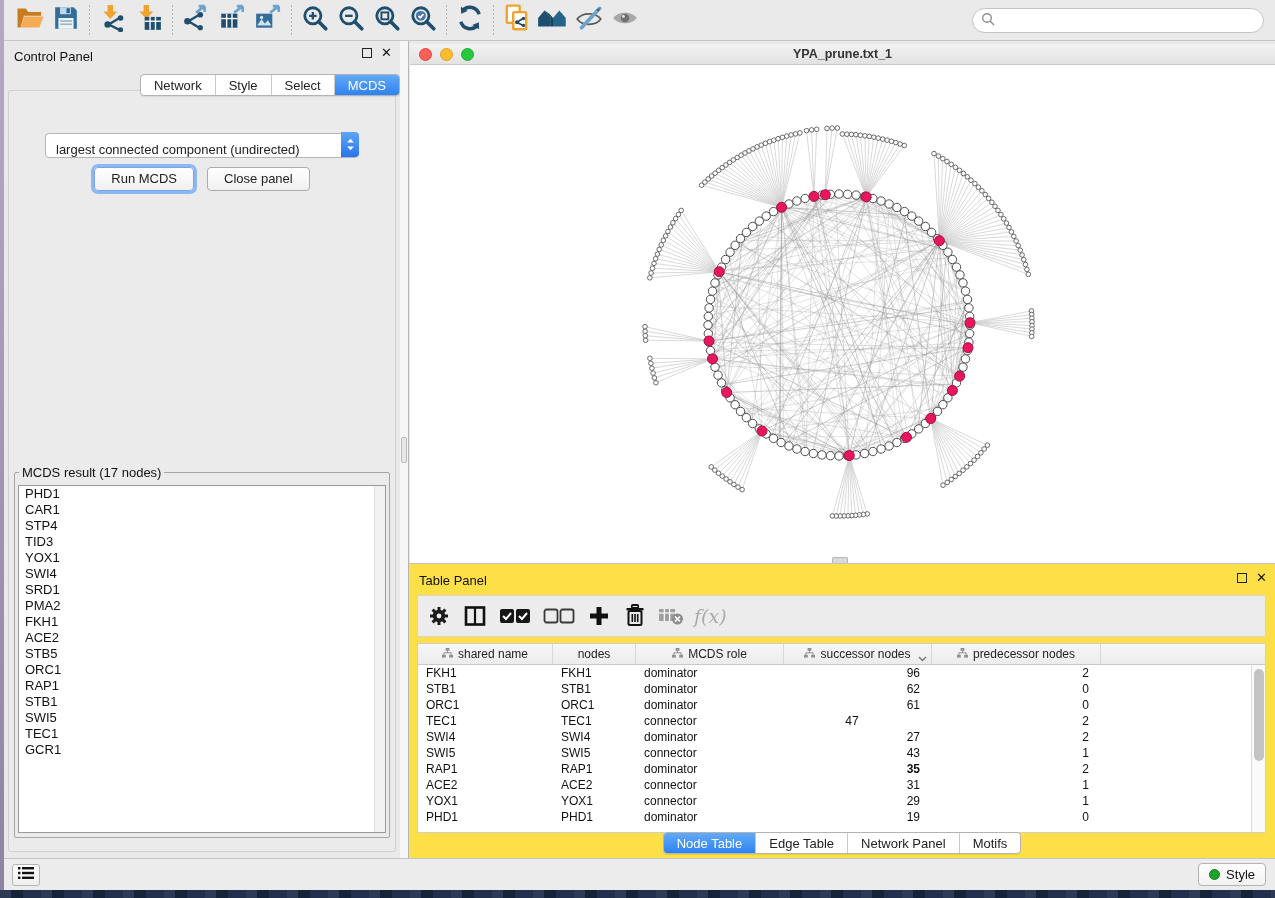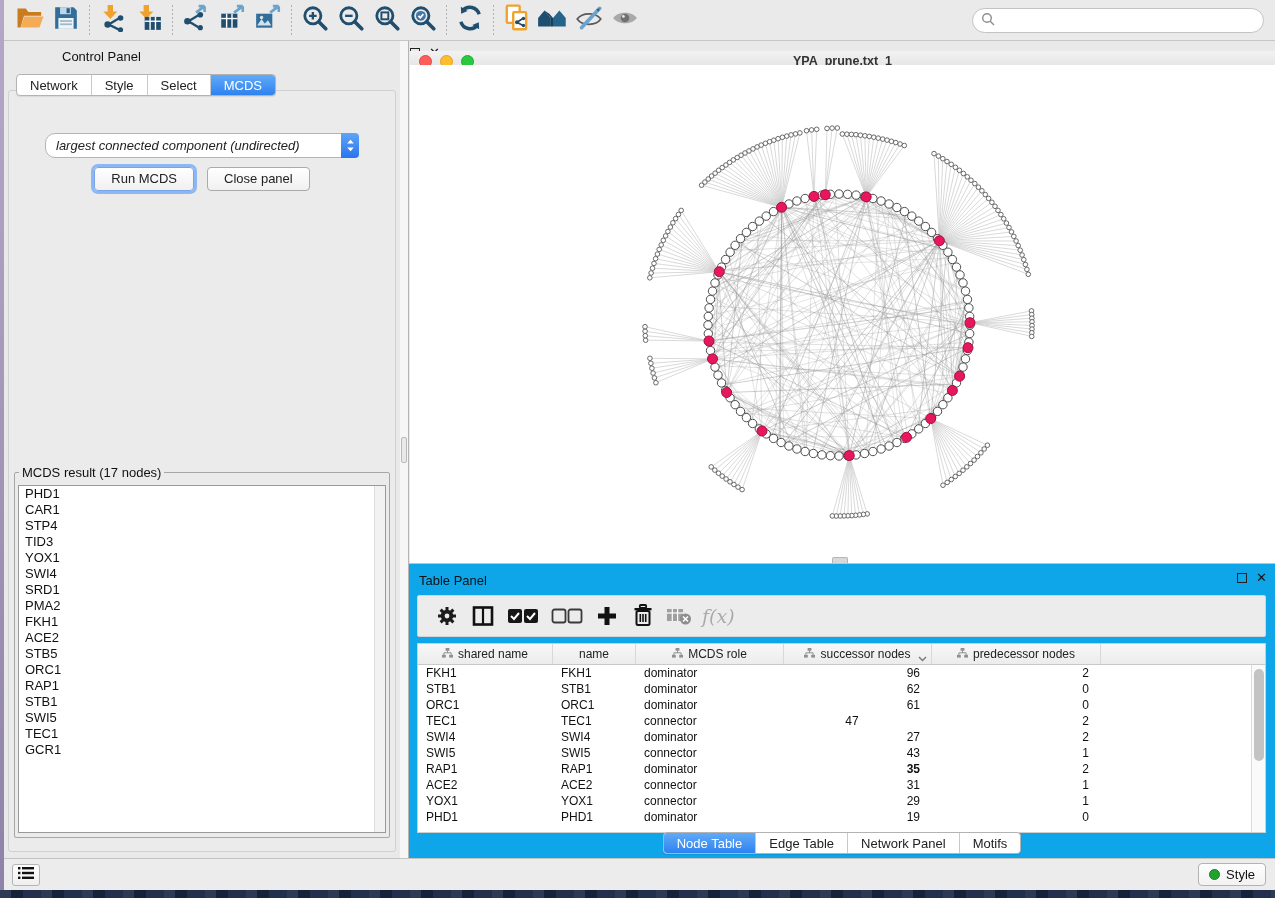--- a/index.html
+++ b/index.html
@@ -15,65 +15,65 @@
 
   
   .toolbar { position:absolute; left:4px; top:0; width:1271px; height:41px; background:#eaeaea; border-bottom:1px solid #c6c6c6; display:flex; align-items:center; padding-left:8px; }
   .tb-btn { width:36px; height:34px; display:flex; align-items:center; justify-content:center; flex:0 0 auto; }
   .tb-sep { width:1px; height:30px; flex:0 0 auto; margin:0 5px; background-image:repeating-linear-gradient(180deg,#b2b2b2 0 2px,transparent 2px 4px); }
   .searchbox { position:absolute; right:11px; top:8px; width:292px; height:25px; border:1px solid #c3c3c3; border-radius:13px; background:#fff; display:flex; align-items:center; padding:0 8px; }
   .searchbox input { border:none; outline:none; background:transparent; flex:1; font-size:13px; margin-left:5px; font-family:inherit; }
 
   
   .control-panel { position:absolute; left:4px; top:41px; width:396px; height:817px; background:#e9e9e9; }
-  .cp-header { position:absolute; left:0; top:0; width:100%; height:28px;margin-left:48px; }
+  .cp-header { position:absolute; left:0; top:0; width:100%; height:28px; }
   .panel-title { font-size:13px; position:absolute; left:10px; top:8px; color:#111; }
   .panel-ctrls { position:absolute; right:8px; top:7px; display:flex; gap:9px; align-items:center; }
   .float-box { width:10px; height:10px; border:1.6px solid #222; }
   .close-x { font-size:13px; font-weight:700; color:#111; line-height:10px; }
   .cp-pane { position:absolute; left:4px; top:49px; width:388px; height:762px; background:#ebebeb; border:1px solid #d0d0d0; border-radius:3px; }
   .seg { display:inline-flex; background:#fff; border:1px solid #b3b3b3; border-radius:4px; overflow:hidden; height:22px; box-shadow:0 1px 1px rgba(0,0,0,.08); }
   .seg .seg-btn { padding:0 13px; font-size:13px; line-height:21px; color:#222; border-left:1px solid #c9c9c9; white-space:nowrap; }
   .seg .seg-btn:first-child { border-left:none; }
   .seg .seg-btn.active { background:linear-gradient(180deg,#62aaf8,#2e82f1); color:#fff; }
-  .cp-tabs-row { position:absolute; left:12px; top:33px; width:100%; display:flex; justify-content:flex-start; z-index:5; }
+  .cp-tabs-row { position:absolute; left:0; top:33px; width:100%; display:flex; justify-content:flex-end; z-index:5; }
   .opt-label { position:absolute; left:0; top:72px; width:100%; text-align:center; font-size:13px; color:#222; }
-  .mcds-select { position:absolute; left:41px; top:92px; width:314px; height:25px; background:#fff; border:1px solid #b5b5b5; border-radius:10px; display:flex; align-items:center;font-style:italic; }
+  .mcds-select { position:absolute; left:41px; top:92px; width:314px; height:25px; background:#fff; border:1px solid #b5b5b5; border-radius:4px; display:flex; align-items:flex-end; }
   .mcds-select .sel-text { flex:1; font-size:13px; padding-left:10px; color:#222; white-space:nowrap; overflow:hidden; }
   .sel-stepper { width:18px; height:25px; margin-right:-1px; border-radius:0 4px 4px 0; background:linear-gradient(180deg,#5ea5f7,#2a74ee); display:flex; align-items:center; justify-content:center; }
   .btn-row { position:absolute; left:0; top:126px; width:100%; display:flex; justify-content:center; gap:13px; }
   .mac-btn { height:24px; padding:0 16px; background:linear-gradient(180deg,#ffffff,#f0f0f0); border:1px solid #ababab; border-radius:4px; font-size:13px; color:#222; line-height:22px; }
   .mac-btn.focus-ring { box-shadow:0 0 0 3px rgba(110,165,245,.75); border-color:#7aa4e8; }
   .mcds-fieldset { position:absolute; left:10px; top:424px; width:376px; height:373px; border:1px solid #a6a6a6; border-radius:2px; }
   .mcds-fieldset legend { font-size:13px; color:#111; margin-left:4px; padding:0 3px; }
   .mcds-list { position:absolute; left:3px; top:5px; right:3px; bottom:4px; background:#fff; border:1px solid #999; overflow:hidden; }
   .mcds-scroll { position:absolute; right:0; top:0; bottom:0; width:11px; background:#f2f2f2; border-left:1px solid #ddd; }
   .mcds-item { font-size:13px; line-height:16px; padding-left:6px; color:#111; }
 
   
   .v-splitter { position:absolute; left:400px; top:41px; width:9px; height:817px; background:#f6f6f6; border-right:1px solid #b5b5b5; z-index:6; }
   .v-handle { position:absolute; left:1px; top:396px; width:6px; height:26px; background:#e8e8e8; border:1px solid #b9b9b9; border-radius:2px; }
 
   
   .net-window { position:absolute; left:409px; top:41px; width:866px; height:522px; }
-  .net-titlebar { position:absolute; left:1px; top:10px; width:865px; height:21px; background:linear-gradient(180deg,#f2f2f2,#e2e2e2); border-bottom:1px solid #c8c8c8; }
+  .net-titlebar { position:absolute; left:1px; top:3px; width:865px; height:21px; background:linear-gradient(180deg,#f2f2f2,#e2e2e2); border-bottom:1px solid #c8c8c8; }
   .traffic { position:absolute; left:9px; top:4px; display:flex; gap:8px; }
   .light { width:13px; height:13px; border-radius:50%; }
   .light.red { background:#ff5f58; border:1px solid #e0443e; }
   .light.yellow { background:#ffbd2e; border:1px solid #dea123; }
   .light.green { background:#28c840; border:1px solid #1dad32; }
   .net-title { position:absolute; left:0; top:3px; width:100%; text-align:center; font-size:12.5px; font-weight:600; color:#333; }
   .net-canvas { position:absolute; left:1px; top:24px; width:865px; height:498px; background:#fff; }
   .net-canvas svg { position:absolute; left:0; top:0; }
   .h-handle { position:absolute; left:422px; bottom:0; width:16px; height:6px; background:#d9d9d9; border:1px solid #b5b5b5; border-bottom:none; border-radius:2px 2px 0 0; }
 
   
-  .table-panel { position:absolute; left:409px; top:563px; width:866px; height:295px; background:#0ea5e9; border-top:1px solid #c2c2c2; }
+  .table-panel { position:absolute; left:409px; top:563px; width:866px; height:295px; background:#fde047; border-top:1px solid #c2c2c2; }
   .tp-header { position:absolute; left:0; top:0; width:100%; height:26px; }
-  .tp-toolbar { position:absolute; left:8px; top:31px; width:849px; height:42px; background:#ececec; border:1px solid #d4d4d4; border-radius:2px; display:flex; align-items:center; padding-left:16px; gap:10px; }
+  .tp-toolbar { position:absolute; left:8px; top:31px; width:849px; height:42px; background:#ececec; border:1px solid #d4d4d4; border-radius:2px; display:flex; align-items:center; padding-left:8px; gap:10px; }
   .tp-tool { height:28px; min-width:26px; display:flex; align-items:center; justify-content:center; }
   .fx-label { font-family:"DejaVu Serif","Liberation Serif",serif; font-style:italic; font-size:19px; color:#aaa; }
 
   .data-table { position:absolute; left:8px; top:79px; width:849px; height:190px; background:#fff; border:1px solid #cfcfcf; overflow:hidden; }
   .dt-head { display:flex; height:21px; background:linear-gradient(180deg,#f7f7f7,#ececec); border-bottom:1px solid #c9c9c9; }
   .dt-hcell { position:relative; display:flex; align-items:center; justify-content:center; gap:5px; font-size:12px; color:#222; border-right:1px solid #d8d8d8; flex:0 0 auto; }
   .dt-hcell .sort-chev { position:absolute; right:4px; top:7px; }
   .dt-hfill { flex:1 1 auto; }
   .dt-row { display:flex; height:16px; }
   .dt-cell { flex:0 0 auto; font-size:12px; color:#111; line-height:16px; white-space:nowrap; overflow:hidden; }
@@ -1056,21 +1056,21 @@
                 <g fill="#8f8f8f">
                   <rect x="3.6" y="0" width="3.8" height="2.8"></rect>
                   <rect x="0" y="6.8" width="3.8" height="2.8"></rect>
                   <rect x="7.2" y="6.8" width="3.8" height="2.8"></rect>
                 </g>
                 <path d="M5.5 2.8v2M1.9 6.8v-2h7.2v2" stroke="#8f8f8f" fill="none"></path>
               </svg></span>
             <span>shared name</span>
           </div>
           <div class="dt-hcell" style="width: 83px;">
-            <span>name</span>
+            <span>nodes</span>
           </div>
           <div class="dt-hcell" style="width: 148px;">
             <span><svg width="11" height="10" viewBox="0 0 11 10">
                 <g fill="#8f8f8f">
                   <rect x="3.6" y="0" width="3.8" height="2.8"></rect>
                   <rect x="0" y="6.8" width="3.8" height="2.8"></rect>
                   <rect x="7.2" y="6.8" width="3.8" height="2.8"></rect>
                 </g>
                 <path d="M5.5 2.8v2M1.9 6.8v-2h7.2v2" stroke="#8f8f8f" fill="none"></path>
               </svg></span>

